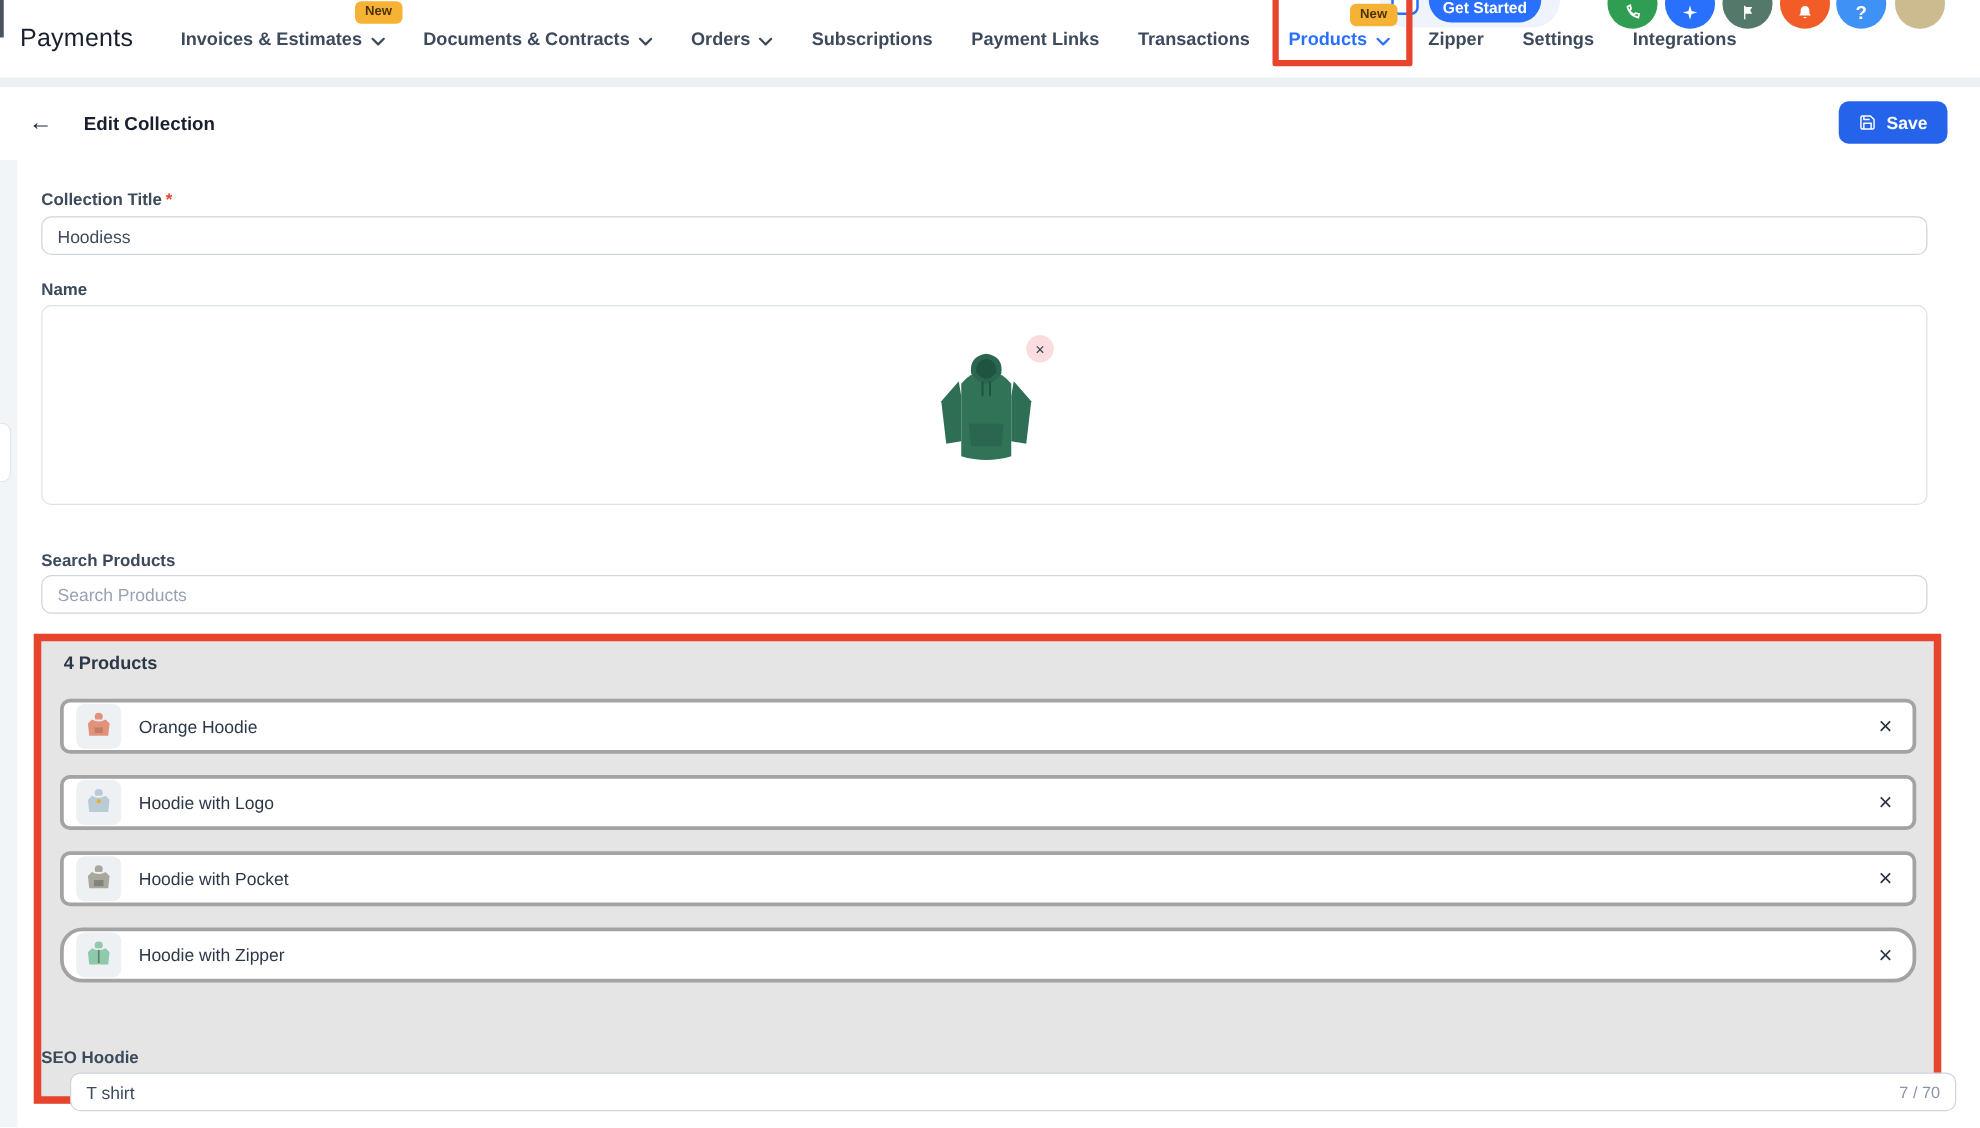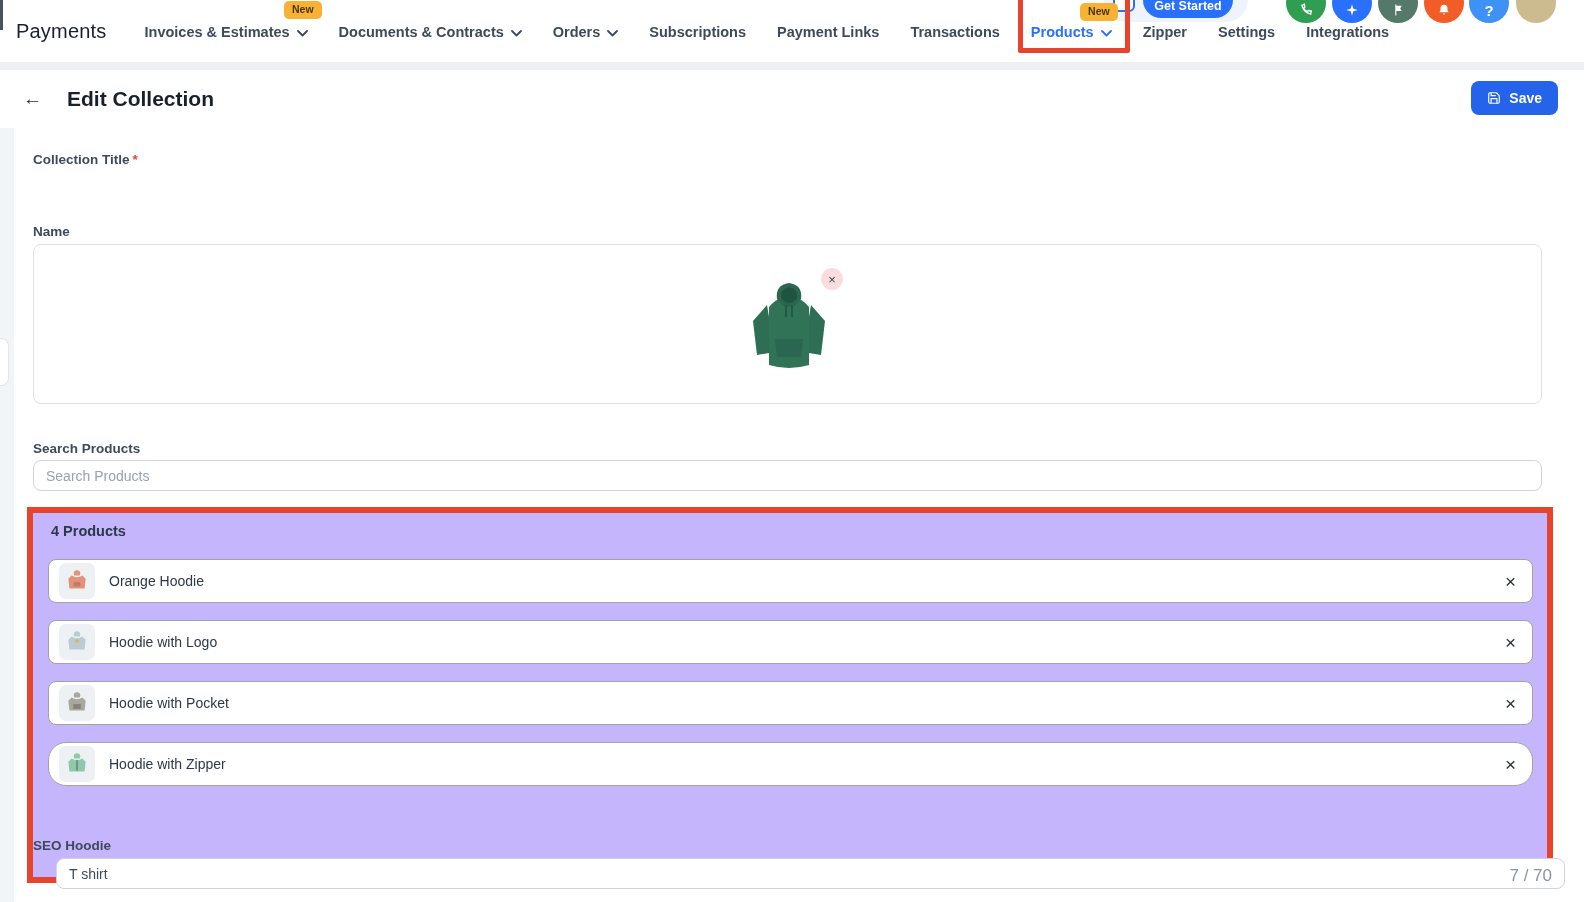--- a/index.html
+++ b/index.html
@@ -46,21 +46,21 @@
   }
   .tc { position:absolute; top:-17px; width:40px; height:40px; border-radius:50%;
         display:flex; align-items:center; justify-content:center; color:#fff; }
   .tc svg, .tc span { margin-top:14px; }
   .tc-q { font-size:15px; font-weight:bold; }
   
   .band { position:absolute; left:0; top:62px; width:1584px; height:8px; background:#edf0f3; }
   .page-header { position:absolute; left:0; top:70px; width:1584px; height:58px; background:#fff;
                  display:flex; align-items:center; }
   .back-arrow { margin-left:23px; font-size:19px; color:#18202e; cursor:pointer; }
-  .page-title { margin-left:25px; font-size:21px; font-weight:bold; color:#18202e; }
+  .page-title { margin-left:25px; font-size:15px; font-weight:bold; color:#18202e; }
   .save-btn {
     position:absolute; right:26px; top:11px; height:34px; padding:0 16px;
     background:#2563eb; border:none; border-radius:8px; color:#fff;
     font-size:14px; font-weight:bold; font-family:"Liberation Sans",sans-serif;
     display:flex; align-items:center; gap:8px; cursor:pointer;
   }
   
   .content { position:absolute; left:0; top:128px; width:1584px; height:774px; background:#fff; }
   .gutter { position:absolute; left:0; top:0; width:14px; height:774px; background:#f2f5f8; }
   .gutter-handle { position:absolute; left:0; top:210px; width:9px; height:48px; background:#fff;
@@ -69,40 +69,40 @@
   .req { color:#e8432c; margin-left:3px; }
   .text-input {
     position:absolute; left:33px; width:1509px; height:31px;
     border:1px solid #d0d5dd; border-radius:8px; background:#fff;
     font-family:"Liberation Sans",sans-serif; font-size:14px; color:#3d4a5c;
     padding:0 12px; outline:none;
   }
   .text-input::placeholder { color:#98a2b3; }
   .input-wrap { position:absolute; left:33px; width:1509px; height:31px; }
   .input-wrap .text-input { position:absolute; left:0; top:0; width:100%; height:100%; padding-right:64px; }
-  .char-count { position:absolute; right:13px; top:8px; font-size:17px; color:#8a94a6; }
+  .char-count { position:absolute; right:13px; top:8px; font-size:13px; color:#8a94a6; }
   .image-box {
     position:absolute; left:33px; top:116px; width:1509px; height:160px;
     background:#fff; border:1px solid #dde2e8; border-radius:8px;
   }
   .hoodie-wrap { position:absolute; left:705px; top:32px; width:100px; height:96px; }
   .img-remove {
     position:absolute; left:787px; top:23px; width:22px; height:22px; border-radius:50%;
     background:#f9dde1; color:#3a3f4a; font-size:13px; line-height:21px; text-align:center;
     border:none; cursor:pointer; font-family:"Liberation Sans",sans-serif;
   }
   
   .products-box {
     position:absolute; left:27px; top:379px; width:1526px; height:376px;
-    border:6px solid #e8432c; background:#c4b5fd;
+    border:6px solid #e8432c; background:#e5e5e5;
   }
   .products-count { position:absolute; left:18px; top:10px; font-size:14.5px; font-weight:600; color:#2c3848; }
   .product-row {
     position:absolute; left:15px; width:1485px; height:44px;
-    background:#fff; border:1px solid #a3a3a3; border-radius:8px;
+    background:#fff; border:3px solid #a3a3a3; border-radius:8px;
     display:flex; align-items:center; padding:0 16px 0 10px; gap:14px;
   }
   .thumb {
     width:36px; height:36px; border-radius:7px; background:#edf1f4;
     display:flex; align-items:center; justify-content:center; flex:none;
   }
   .product-name { font-size:14px; color:#2c3848; }
   .row-remove {
     margin-left:auto; background:none; border:none; cursor:pointer;
     font-size:19px; color:#2a3342; line-height:1; font-family:"Liberation Sans",sans-serif;
@@ -218,20 +218,21 @@
 </div>
 
 <div class="content">
   <div class="gutter">
     <div class="gutter-handle"></div>
   </div>
 
   <label class="fld-label" style="left:33px; top:24px;">
     <span>Collection Title</span><span class="req">*</span>
   </label>
+  <input class="text-input" style="top: 45px;" value="Hoodiess">
 
   <label class="fld-label" style="left:33px; top:96px;">Name</label>
   <div class="image-box">
     <div class="hoodie-wrap">
       <svg width="100" height="96" viewBox="0 0 100 96">
 
         <path d="M28 28 L14 44 L18 78 L30 76 L30 40 Z" fill="#2e6e55"></path>
         <path d="M72 28 L86 44 L82 78 L70 76 L70 40 Z" fill="#2e6e55"></path>
 
         <path d="M30 30 Q35 24 40 22 L60 22 Q65 24 70 30 L70 88 Q50 94 30 88 Z" fill="#317357"></path>

